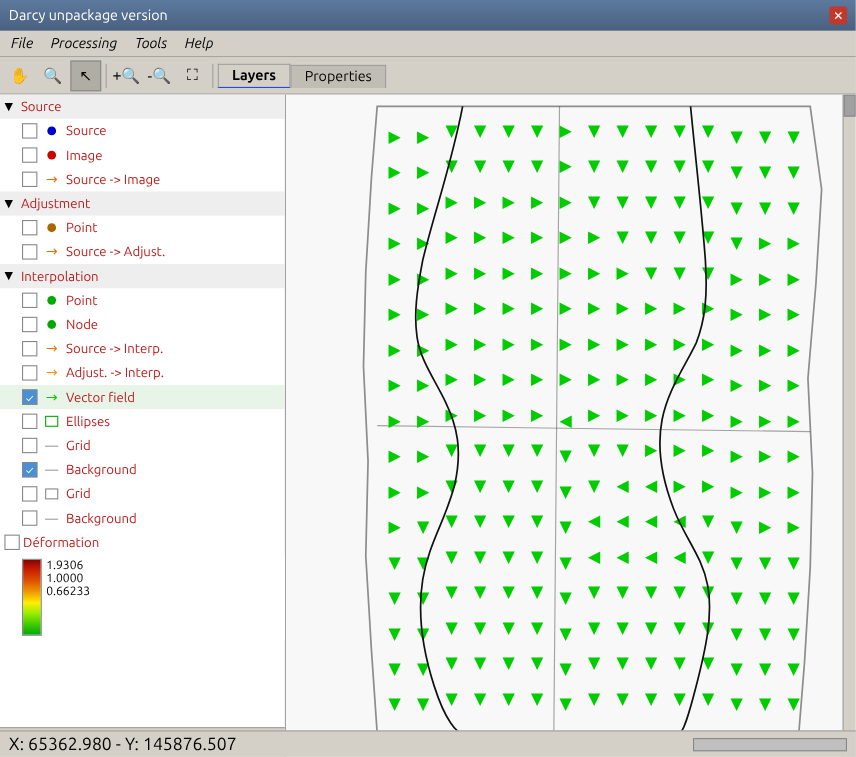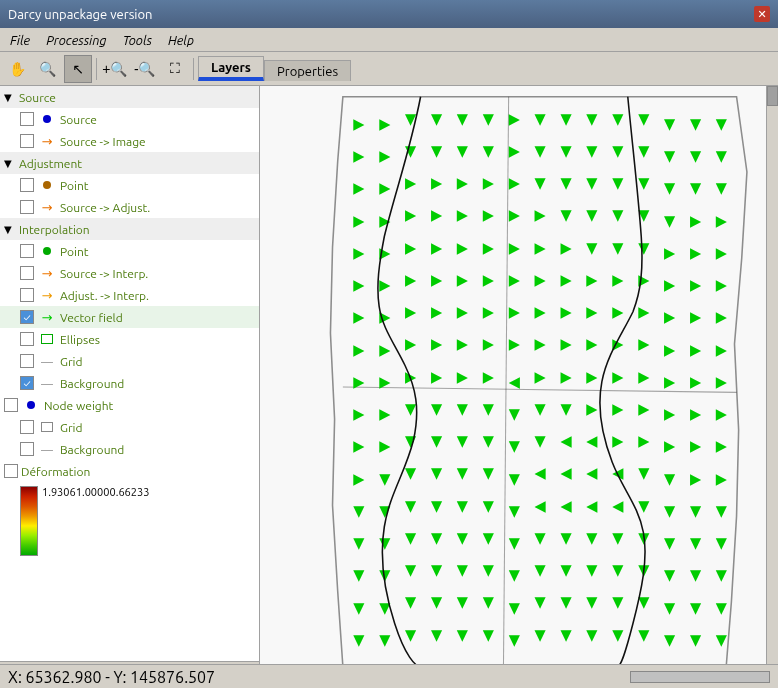--- a/index.html
+++ b/index.html
@@ -90,21 +90,21 @@
     .tab {
       padding: 3px 12px;
       border: 1px solid #a0a0a0;
       background: #c0bdb5;
       cursor: pointer;
       font-size: 13px;
       border-bottom: none;
     }
     .tab.active {
       background: #d4d0c8;
-      border-bottom: 4px solid #1d4ed8;
+      border-bottom: 1px solid #1d4ed8;
       font-weight: bold;
     }
 
     
     #main {
       display: flex;
       height: calc(688px - 28px - 24px - 34px - 24px);
     }
 
     
@@ -155,21 +155,21 @@
     .layer-icon {
       width: 20px;
       height: 14px;
       display: flex;
       align-items: center;
       justify-content: center;
       flex-shrink: 0;
     }
     .layer-label {
       font-size: 12px;
-      color: #4d7c0f;
+      color: #b91c1c;
     }
     .section-header {
       display: flex;
       align-items: center;
       padding: 2px 4px;
       min-height: 22px;
       gap: 3px;
       background: #eeeeee;
       cursor: pointer;
     }
@@ -201,22 +201,21 @@
       gap: 4px;
       height: 70px;
     }
     #colorbar {
       width: 18px;
       background: linear-gradient(to bottom, #8b0000, #cc2200, #dd5500, #ee9900, #ffee00, #99ee00, #44cc00, #00aa00);
       border: 1px solid #888;
     }
     #colorbar-labels {
       display: flex;
-      flex-direction: row;
-      justify-content: space-between;
+      flex-direction: column;
       font-size: 11px;
     }
 
     
     #bottom-bar {
       position: absolute;
       bottom: 0;
       left: 0;
       right: 0;
       height: 24px;
@@ -304,20 +303,27 @@
       <div class="layer-item indent-1">
         <div class="layer-checkbox"></div>
         <span class="layer-icon">
             <span class="dot" style="background:#0000cc"></span>
           </span>
         <span class="layer-label">Source</span>
       </div>
       <div class="layer-item indent-1">
         <div class="layer-checkbox"></div>
         <span class="layer-icon">
+            <span class="dot" style="background:#cc0000"></span>
+          </span>
+        <span class="layer-label">Image</span>
+      </div>
+      <div class="layer-item indent-1">
+        <div class="layer-checkbox"></div>
+        <span class="layer-icon">
             <span style="color:#e87000; font-size:13px;">→</span>
           </span>
         <span class="layer-label">Source -&gt; Image</span>
       </div>
 
       <div class="section-header">
         <span class="section-toggle">▼</span>
         <span class="layer-label">Adjustment</span>
       </div>
       <div class="layer-item indent-1">
@@ -342,20 +348,27 @@
       <div class="layer-item indent-1">
         <div class="layer-checkbox"></div>
         <span class="layer-icon">
             <span class="dot" style="background:#00aa00"></span>
           </span>
         <span class="layer-label">Point</span>
       </div>
       <div class="layer-item indent-1">
         <div class="layer-checkbox"></div>
         <span class="layer-icon">
+            <span class="dot" style="background:#00aa00"></span>
+          </span>
+        <span class="layer-label">Node</span>
+      </div>
+      <div class="layer-item indent-1">
+        <div class="layer-checkbox"></div>
+        <span class="layer-icon">
             <span style="color:#ee7700; font-size:13px;">→</span>
           </span>
         <span class="layer-label">Source -&gt; Interp.</span>
       </div>
       <div class="layer-item indent-1">
         <div class="layer-checkbox"></div>
         <span class="layer-icon">
             <span style="color:#ee9900; font-size:13px;">→</span>
           </span>
         <span class="layer-label">Adjust. -&gt; Interp.</span>
@@ -382,27 +395,20 @@
         <span class="layer-label">Grid</span>
       </div>
       <div class="layer-item indent-1">
         <div class="layer-checkbox checked"></div>
         <span class="layer-icon">
             <span style="font-size:12px; color:#888;">—</span>
           </span>
         <span class="layer-label">Background</span>
       </div>
 
-      <div class="layer-item">
-        <div class="layer-checkbox"></div>
-        <span class="layer-icon">
-            <span class="dot" style="background:#0000cc"></span>
-          </span>
-        <span class="layer-label">Node weight</span>
-      </div>
       <div class="layer-item indent-1">
         <div class="layer-checkbox"></div>
         <span class="layer-icon">
             <span class="rect-icon" style="border-color:#888"></span>
           </span>
         <span class="layer-label">Grid</span>
       </div>
       <div class="layer-item indent-1">
         <div class="layer-checkbox"></div>
         <span class="layer-icon">

